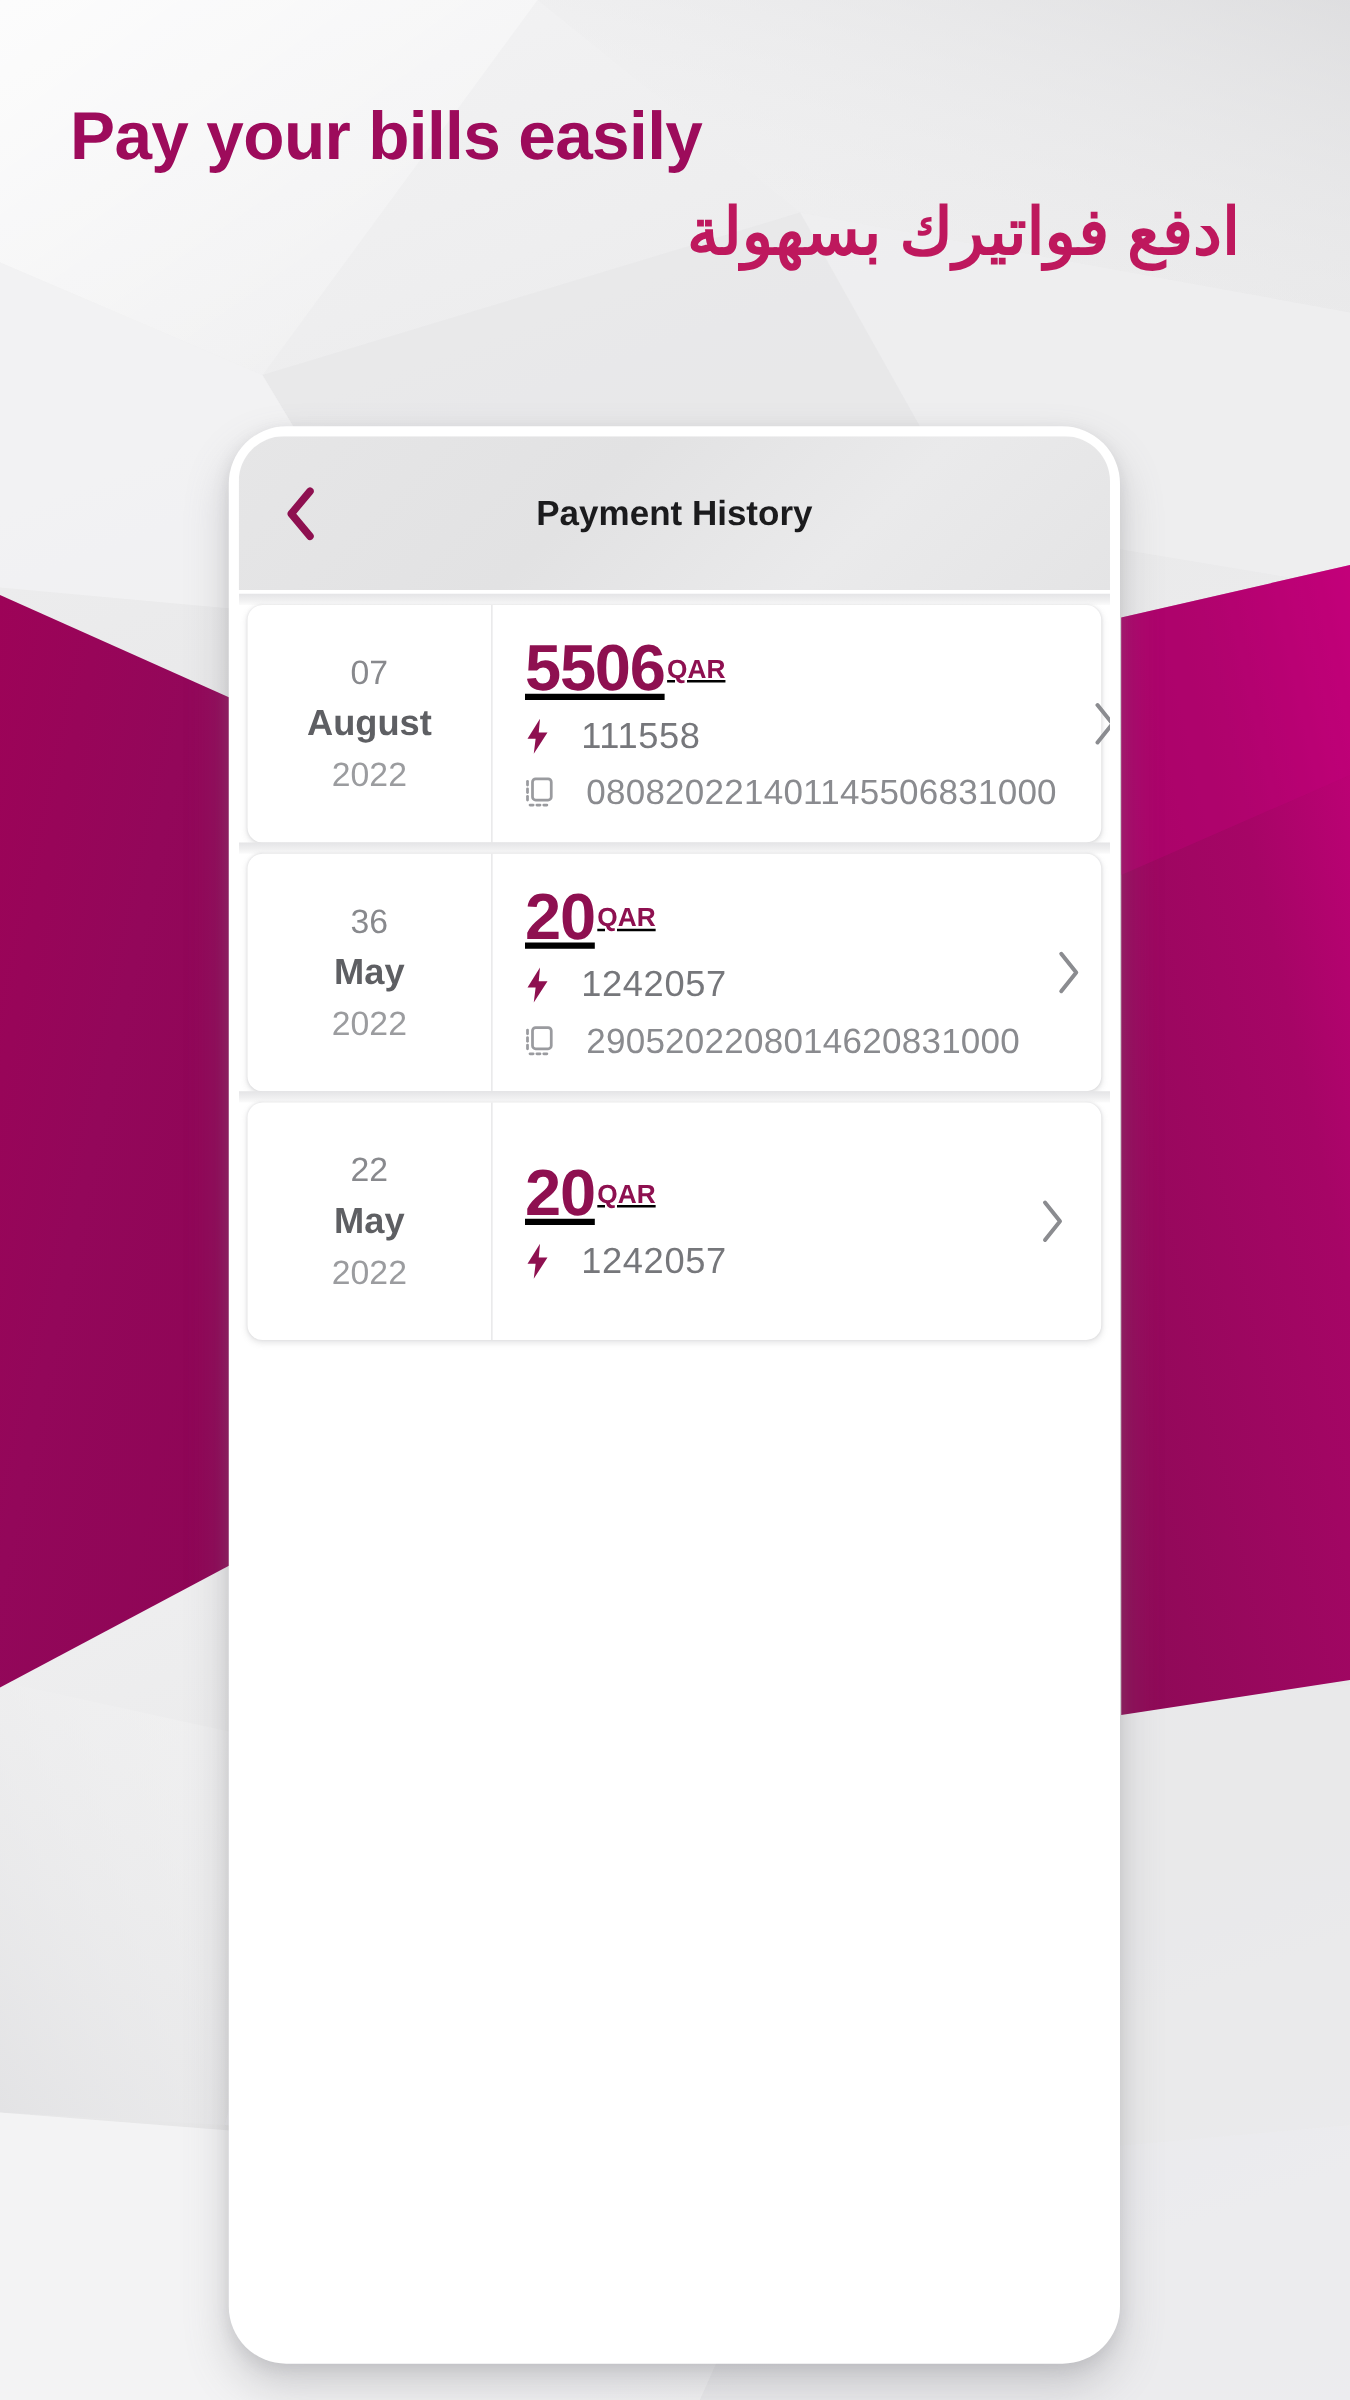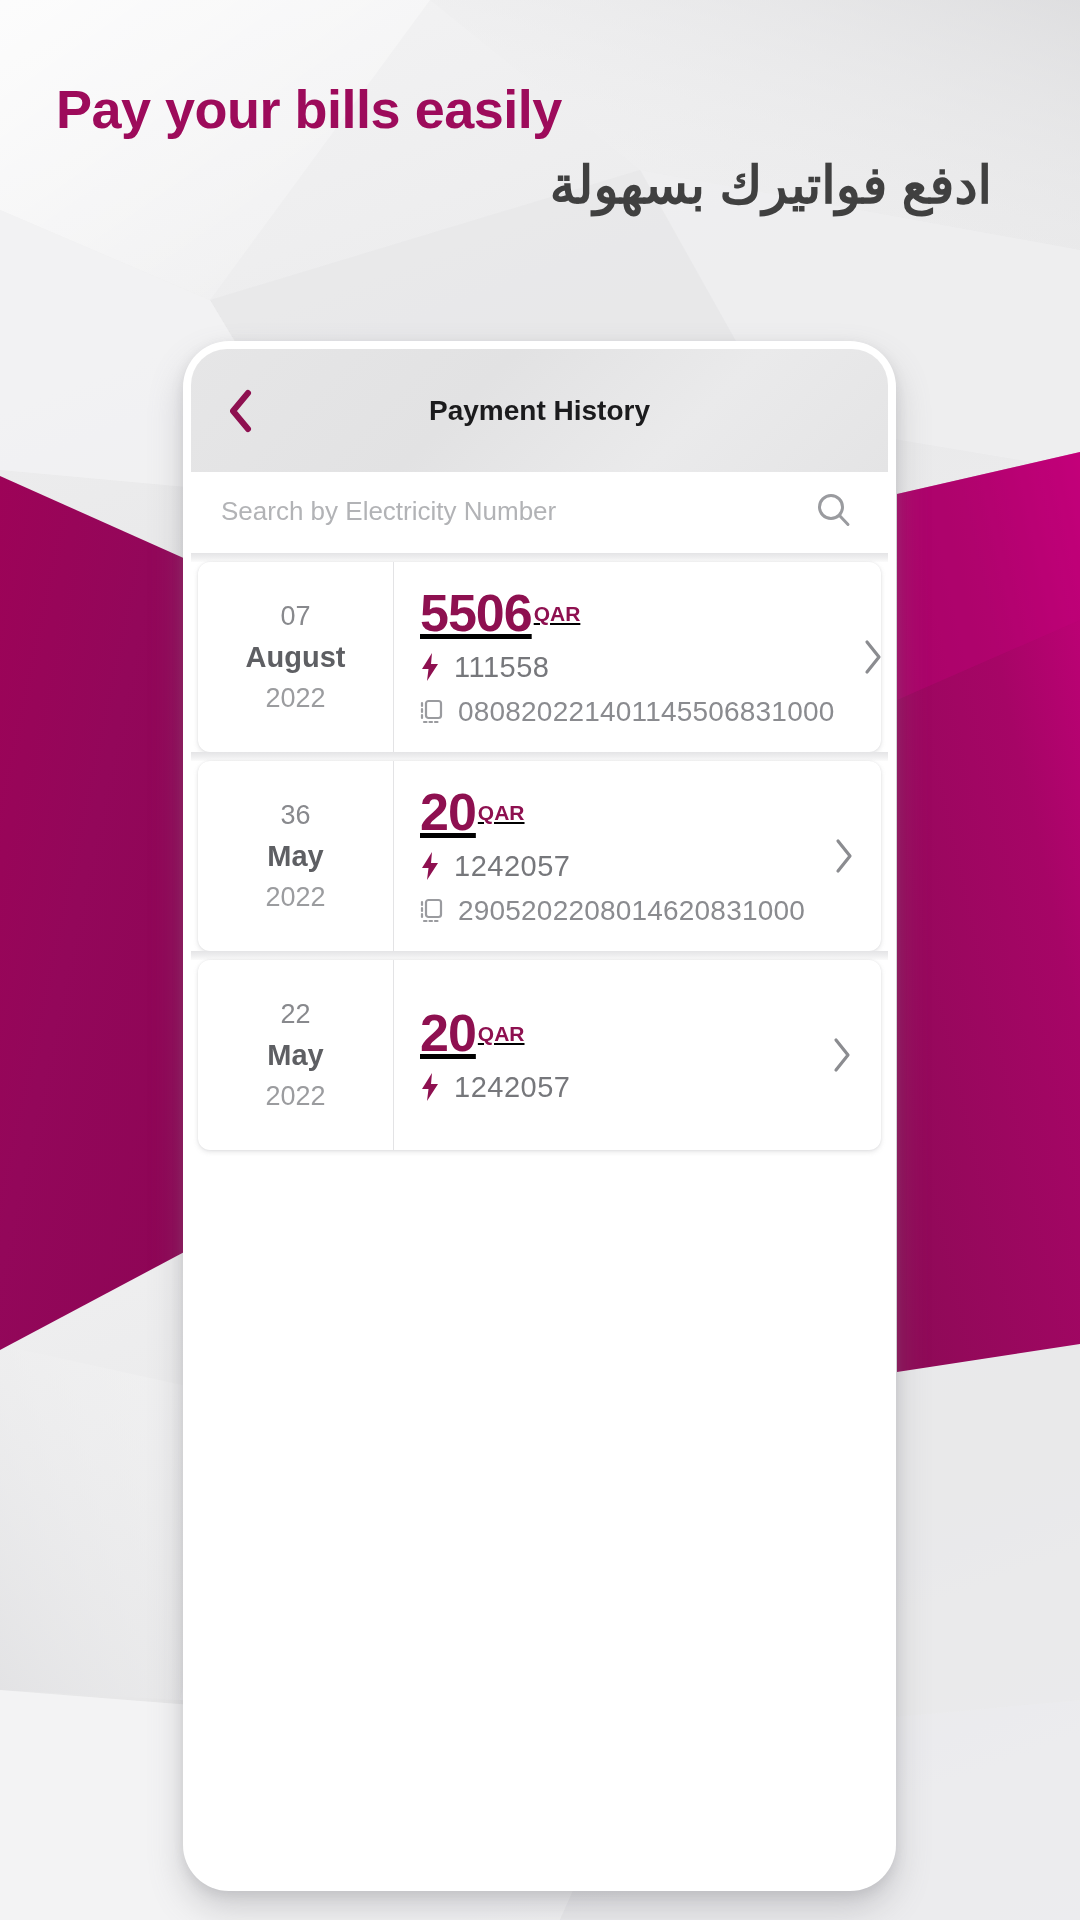--- a/index.html
+++ b/index.html
@@ -20,21 +20,21 @@
   .bg svg { position:absolute; inset:0; width:1080px; height:1920px; display:block; }
 
   
   .headline-en {
     position:absolute; left:56px; top:78px;
     font-size:54px; font-weight:700; letter-spacing:-0.5px;
     color:#9d0b5b; white-space:nowrap;
   }
   .headline-ar {
     position:absolute; right:88px; top:155px;
-    font-size:52px; font-weight:700; color:#404040;
+    font-size:52px; font-weight:700; color:#be185d;
     direction:rtl; white-space:nowrap;
   }
 
   
   .phone {
     position:absolute; left:183px; top:341px;
     width:713px; height:1550px;
     background:#ffffff;
     border-radius:46px;
     padding:8px;
@@ -116,21 +116,21 @@
 
   .card-body {
     flex:1 1 auto;
     display:flex; flex-direction:column; justify-content:center;
     padding-left:26px; gap:4px;
   }
   .amount-row { display:flex; align-items:center; line-height:1;text-decoration:underline; }
   .amount { font-size:52px; font-weight:700; color:#8e1050; letter-spacing:-1px; }
   .cur { font-size:21px; font-weight:700; color:#8e1050; margin-top:2px; margin-left:2px; }
 
-  .meta-row { display:flex; align-items:center; gap:14px; margin-top:8px; }
+  .meta-row { display:flex; align-items:center; gap:25px; margin-top:8px; }
   .meta-text { font-size:29px; color:#76777b; letter-spacing:0.5px; }
   .meta-text.ref { font-size:28px; color:#8a8b8f; letter-spacing:0.2px; }
 
   .card-arrow {
     flex:0 0 78px;
     display:flex; align-items:center; justify-content:center;
     cursor:pointer;
   }
 
   .list-tail { flex:1 1 auto; background:#ffffff; }
@@ -196,27 +196,20 @@
 
     <div class="appbar">
       <div class="back-btn">
         <svg width="26" height="44" viewBox="0 0 26 44">
           <polyline points="21,4 6,22 21,40" fill="none" stroke="#8e1050" stroke-width="6" stroke-linecap="round" stroke-linejoin="round"></polyline>
         </svg>
       </div>
       <div class="appbar-title">Payment History</div>
     </div>
 
-    <div class="search-row">
-      <input class="search-input" type="text" placeholder="Search by Electricity Number" style="">
-      <svg class="search-icon" viewBox="0 0 40 40">
-        <circle cx="17" cy="16" r="11.5" fill="none" stroke="#9a9b9f" stroke-width="3"></circle>
-        <line x1="25.5" y1="24.5" x2="34" y2="33.5" stroke="#9a9b9f" stroke-width="3" stroke-linecap="round"></line>
-      </svg>
-    </div>
 
     <div class="list">
 
       <div class="sep"></div>
       <div class="card">
         <div class="card-date">
           <div class="d-day">07</div>
           <div class="d-mon">August</div>
           <div class="d-year">2022</div>
         </div>

